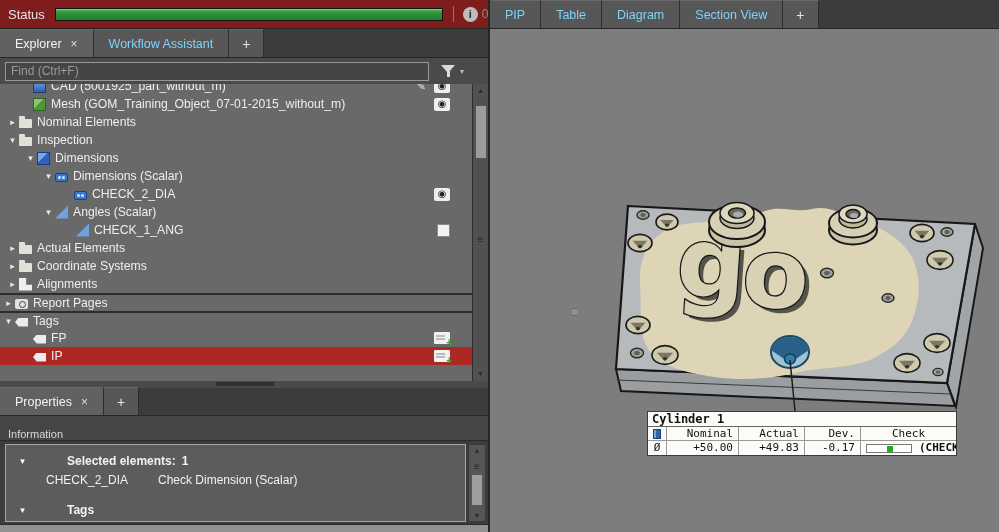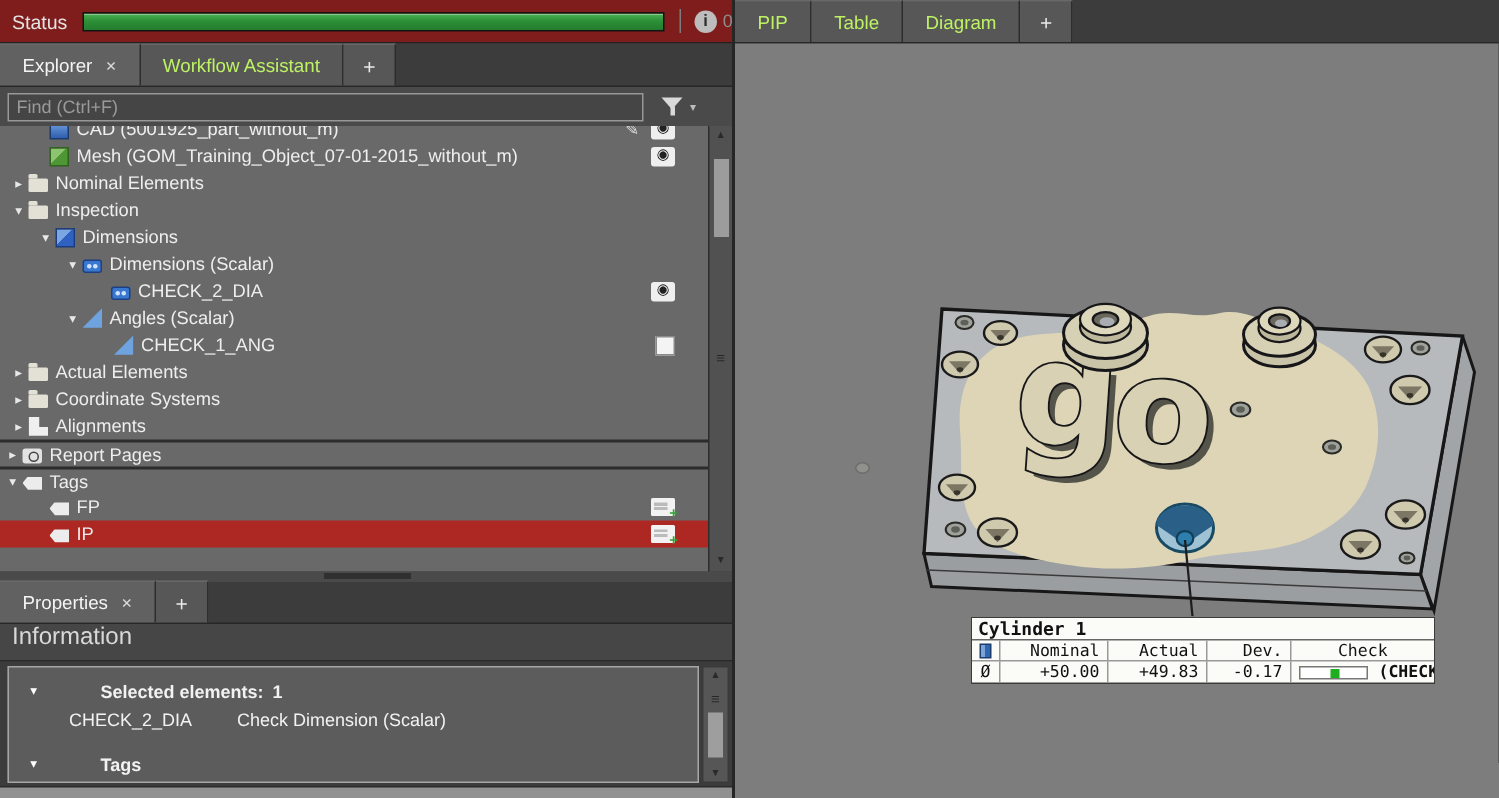--- a/index.html
+++ b/index.html
@@ -17,21 +17,21 @@
   .vdiv { width:1px; height:16px; background:#7d7d7d; margin:0 9px 0 10px; }
   .info-circle { width:15px; height:15px; border-radius:50%; background:#bdbdbd; color:#2b2b2b;
     font-size:11px; font-weight:bold; display:flex; align-items:center; justify-content:center; }
   .info-circle::after { content:"i"; }
   .info-count { color:#8d8d8d; font-size:12px; margin-left:4px; }
 
   .tab-row { display:flex; align-items:flex-end; background:#3c3c3c; border-bottom:1px solid #272727; }
   #left-tab-row { position:absolute; left:0; top:29px; width:489px; height:29px; }
   .tab { display:inline-flex; align-items:center; gap:9px; padding:0 15px; height:28px;
     background:#575757; border-right:1px solid #2d2d2d; border-top:1px solid #686868;
-    color:#bef264; font-size:12.5px; white-space:nowrap; }
+    color:#7dd3fc; font-size:12.5px; white-space:nowrap; }
   .tab.active { background:#616161; color:#f4f4f4; }
   .tab.plus { padding:0 13px; font-size:14px; color:#e8e8e8; }
   .tab-close { font-size:12px; color:#dcdcdc; }
 
   #find-row { position:absolute; left:0; top:58px; width:489px; height:26px; background:#4a4a4a;
     display:flex; align-items:center; padding-left:5px; }
   #find-input { width:424px; height:19px; background:#454545; border:1px solid #989898;
     color:#dcdcdc; font-size:12px; padding:0 5px; outline:none; }
   #find-input::placeholder { color:#9a9a9a; }
   .funnel { position:relative; width:14px; height:13px; margin-left:12px; }
@@ -81,22 +81,22 @@
   #tree-scrollbar .sb-up { position:absolute; top:3px; left:0; width:100%; text-align:center; font-size:7px; color:#2a2a2a; }
   #tree-scrollbar .sb-thumb { position:absolute; top:22px; left:3px; width:10px; height:52px; background:#9c9c9c; }
   #tree-scrollbar .sb-grip { position:absolute; top:150px; left:0; width:100%; text-align:center; font-size:10px; color:#282828; }
   #tree-scrollbar .sb-down { position:absolute; bottom:4px; left:0; width:100%; text-align:center; font-size:7px; color:#2a2a2a; }
 
   #splitter { position:absolute; left:0; top:381px; width:489px; height:7px; background:#4a4a4a; }
   #splitter .handle { width:58px; height:4px; background:#303030; margin:1px auto; }
 
   #props-tab-row { position:absolute; left:0; top:388px; width:489px; height:28px; }
   #information-row { position:absolute; left:0; top:416px; width:489px; height:25px; background:#464646;
-    border-bottom:1px solid #2a2a2a; display:flex; align-items:flex-start; padding-left:8px;
-    color:#d8d8d8; font-size:16px; }
+    border-bottom:1px solid #2a2a2a; display:flex; align-items:flex-end; padding-left:8px;
+    color:#d8d8d8; font-size:11px; }
 
   #info-box { position:absolute; left:5px; top:444px; width:461px; height:78px; background:#5c5c5c;
     border:1px solid #a6a6a6; color:#f2f2f2; font-size:12px; padding:7px 0 0 10px; overflow:hidden; }
   .info-line { display:flex; align-items:center; height:17px; }
   .info-line .expander { color:#fff; }
   .info-bold { font-weight:bold;margin-left:38px; }
   .el-name { display:inline-block; width:112px; }
   #info-row2 { padding-left:30px; margin-top:2px; }
   #info-tags { margin-top:13px; }
   #info-scrollbar { position:absolute; left:468px; top:444px; width:18px; height:78px; background:#565656; border:1px solid #3a3a3a; }
@@ -314,20 +314,23 @@
   <div id="viewport-tab-row" class="tab-row">
       <div class="tab">
         <span>PIP</span>
       </div>
       <div class="tab">
         <span>Table</span>
       </div>
       <div class="tab">
         <span>Diagram</span>
       </div>
+      <div class="tab">
+        <span>Section View</span>
+      </div>
       <div class="tab plus">
         <span>+</span>
       </div>
     </div>
 
   <div id="viewport">
 
     <svg id="part-svg" width="509" height="503" viewBox="0 0 509 503" xmlns="http://www.w3.org/2000/svg">
 
       <polygon points="485,195 493,219 466,378 457,354" fill="#a2a5a8" stroke="#171717" stroke-width="2"></polygon>

